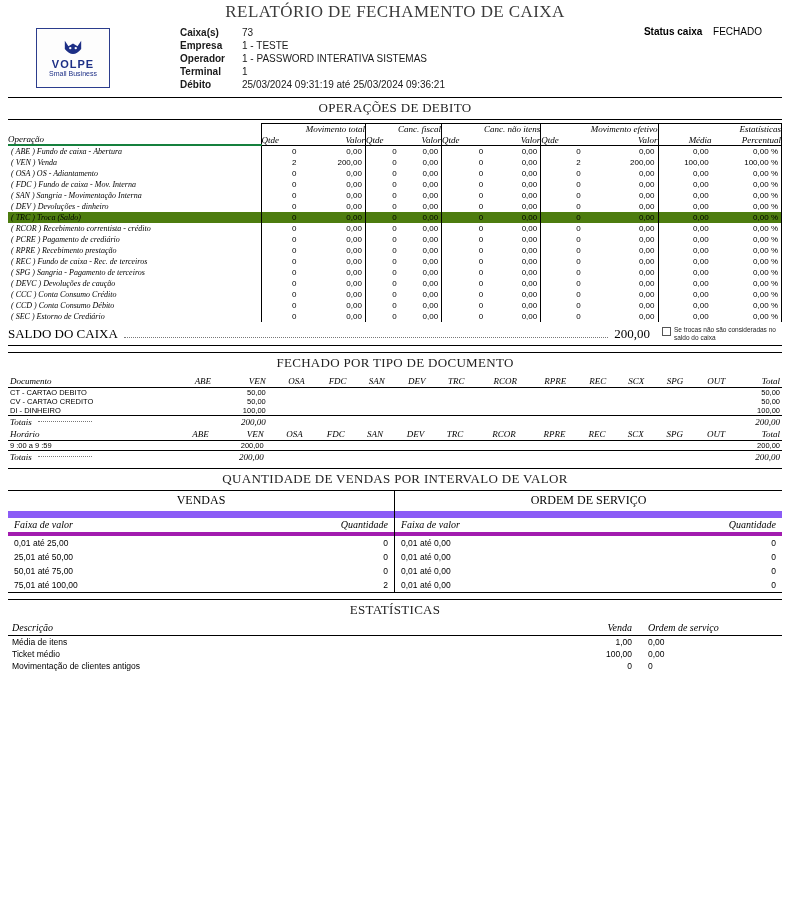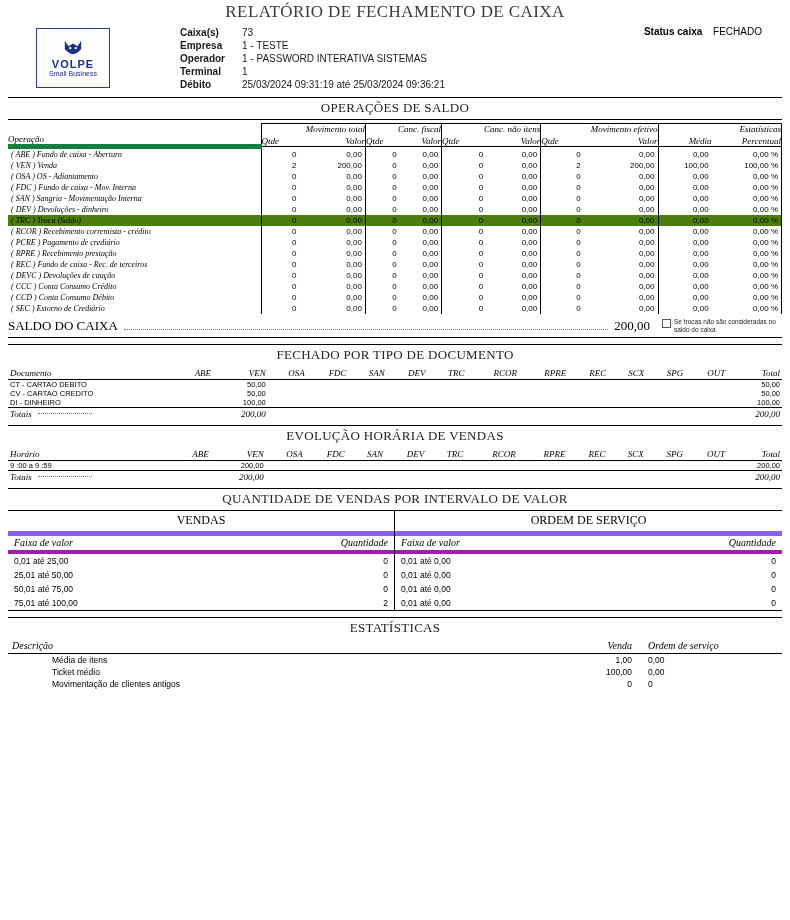--- a/index.html
+++ b/index.html
@@ -246,21 +246,21 @@
   .col-half {
     width: 50%;
     box-sizing: border-box;
   }
   .col-half.left { border-right: 1px solid #000; }
   .col-title {
     text-align: center;
     font-size: 12px;
     font-family: "Liberation Serif", serif;
     padding: 2px 0 3px 0;
-    border-bottom: 5px solid #8b5cf6;
+    border-bottom: 7px solid #8b5cf6;
   }
   .col-head {
     display: flex;
     justify-content: space-between;
     font-style: italic;
     font-size: 10px;
     font-family: "Liberation Serif", serif;
     border-bottom: 4px solid #a21caf;
     padding: 1px 6px 2px 6px;
   }
@@ -277,21 +277,20 @@
     font-style: italic;
     font-size: 10px;
     font-family: "Liberation Serif", serif;
     border-bottom: 1px solid #000;
     padding: 1px 4px 2px 4px;
   }
   .stats-row {
     display: flex;
     font-size: 8.5px;
     padding: 1px 4px;
-    margin-left: 40px;
   }
   .sc-desc { flex: 1; }
   .sc-venda { width: 120px; text-align: right; padding-right: 16px; }
   .sc-os { width: 130px; text-align: left; }
   .stats-head .sc-venda { text-align: right; }
 </style>
 </head>
 <body>
 
 <div class="page">
@@ -331,34 +330,34 @@
         <div class="hf-value">25/03/2024 09:31:19 até 25/03/2024 09:36:21</div>
       </div>
 
       <div class="status-box">
         <span class="lbl">Status caixa</span>
         <span class="val">FECHADO</span>
       </div>
     </div>
   </div>
 
-  <div class="band">OPERAÇÕES DE SALDO</div>
+  <div class="band">OPERAÇÕES DE DEBITO</div>
 
   <table class="ops">
     <thead>
       <tr>
         <td></td>
         <td class="grp-head" colspan="2">Movimento total</td>
         <td class="grp-head" colspan="2">Canc. fiscal</td>
         <td class="grp-head" colspan="2">Canc. não itens</td>
         <td class="grp-head" colspan="2">Movimento efetivo</td>
         <td class="grp-head" colspan="2">Estatísticas</td>
       </tr>
       <tr>
-        <td class="op-name" style="border-bottom:5px solid #15803d;">Operação</td>
+        <td class="op-name" style="border-bottom:2px solid #15803d;">Operação</td>
         <td class="sub-head l vl">Qtde</td>
         <td class="sub-head r vr">Valor</td>
         <td class="sub-head l">Qtde</td>
         <td class="sub-head r vr">Valor</td>
         <td class="sub-head l">Qtde</td>
         <td class="sub-head r vr">Valor</td>
         <td class="sub-head l">Qtde</td>
         <td class="sub-head r vr">Valor</td>
         <td class="sub-head r">Média</td>
         <td class="sub-head r vr">Percentual</td>
@@ -490,20 +489,33 @@
           <td class="num vr">0,00</td>
           <td class="num ">0</td>
           <td class="num vr">0,00</td>
           <td class="num ">0</td>
           <td class="num vr">0,00</td>
           <td class="num ">0,00</td>
           <td class="num vr">0,00 %</td>
         </tr>
         <tr>
           <td class="op-name" style="border-bottom: none;">( REC ) Fundo de caixa - Rec. de terceiros</td>
+          <td class="num vl">0</td>
+          <td class="num vr">0,00</td>
+          <td class="num ">0</td>
+          <td class="num vr">0,00</td>
+          <td class="num ">0</td>
+          <td class="num vr">0,00</td>
+          <td class="num ">0</td>
+          <td class="num vr">0,00</td>
+          <td class="num ">0,00</td>
+          <td class="num vr">0,00 %</td>
+        </tr>
+        <tr>
+          <td class="op-name" style="border-bottom: none;">( SPG ) Sangria - Pagamento de terceiros</td>
           <td class="num vl">0</td>
           <td class="num vr">0,00</td>
           <td class="num ">0</td>
           <td class="num vr">0,00</td>
           <td class="num ">0</td>
           <td class="num vr">0,00</td>
           <td class="num ">0</td>
           <td class="num vr">0,00</td>
           <td class="num ">0,00</td>
           <td class="num vr">0,00 %</td>
@@ -659,21 +671,20 @@
           <td></td>
           <td></td>
           <td></td>
           <td></td>
           <td></td>
           <td>200,00</td>
         </tr>
       </tbody>
   </table>
 
-  <div class="band nolinebottom" style="border-bottom:none;">EVOLUÇÃO HORÁRIA DE VENDAS</div>
   <table class="wide">
     <thead>
         <tr>
           <th class="first">Horário</th>
           <th>ABE</th>
           <th>VEN</th>
           <th>OSA</th>
           <th>FDC</th>
           <th>SAN</th>
           <th>DEV</th>

